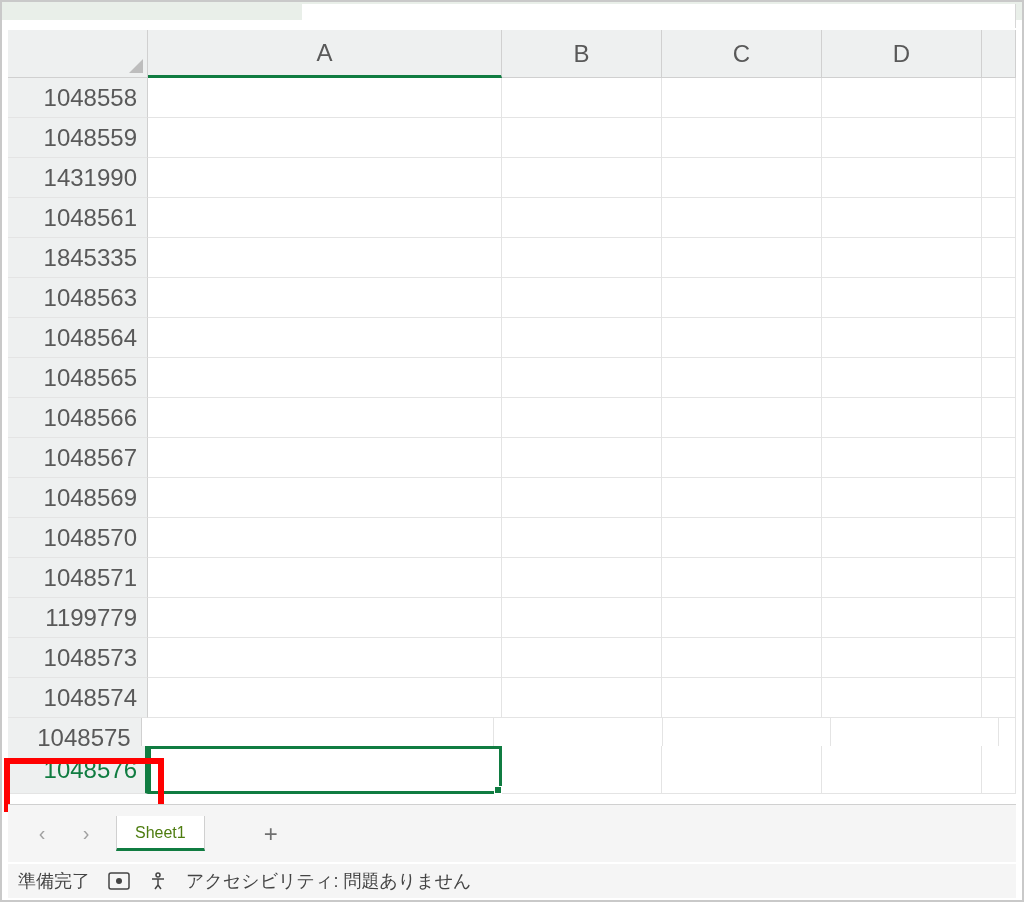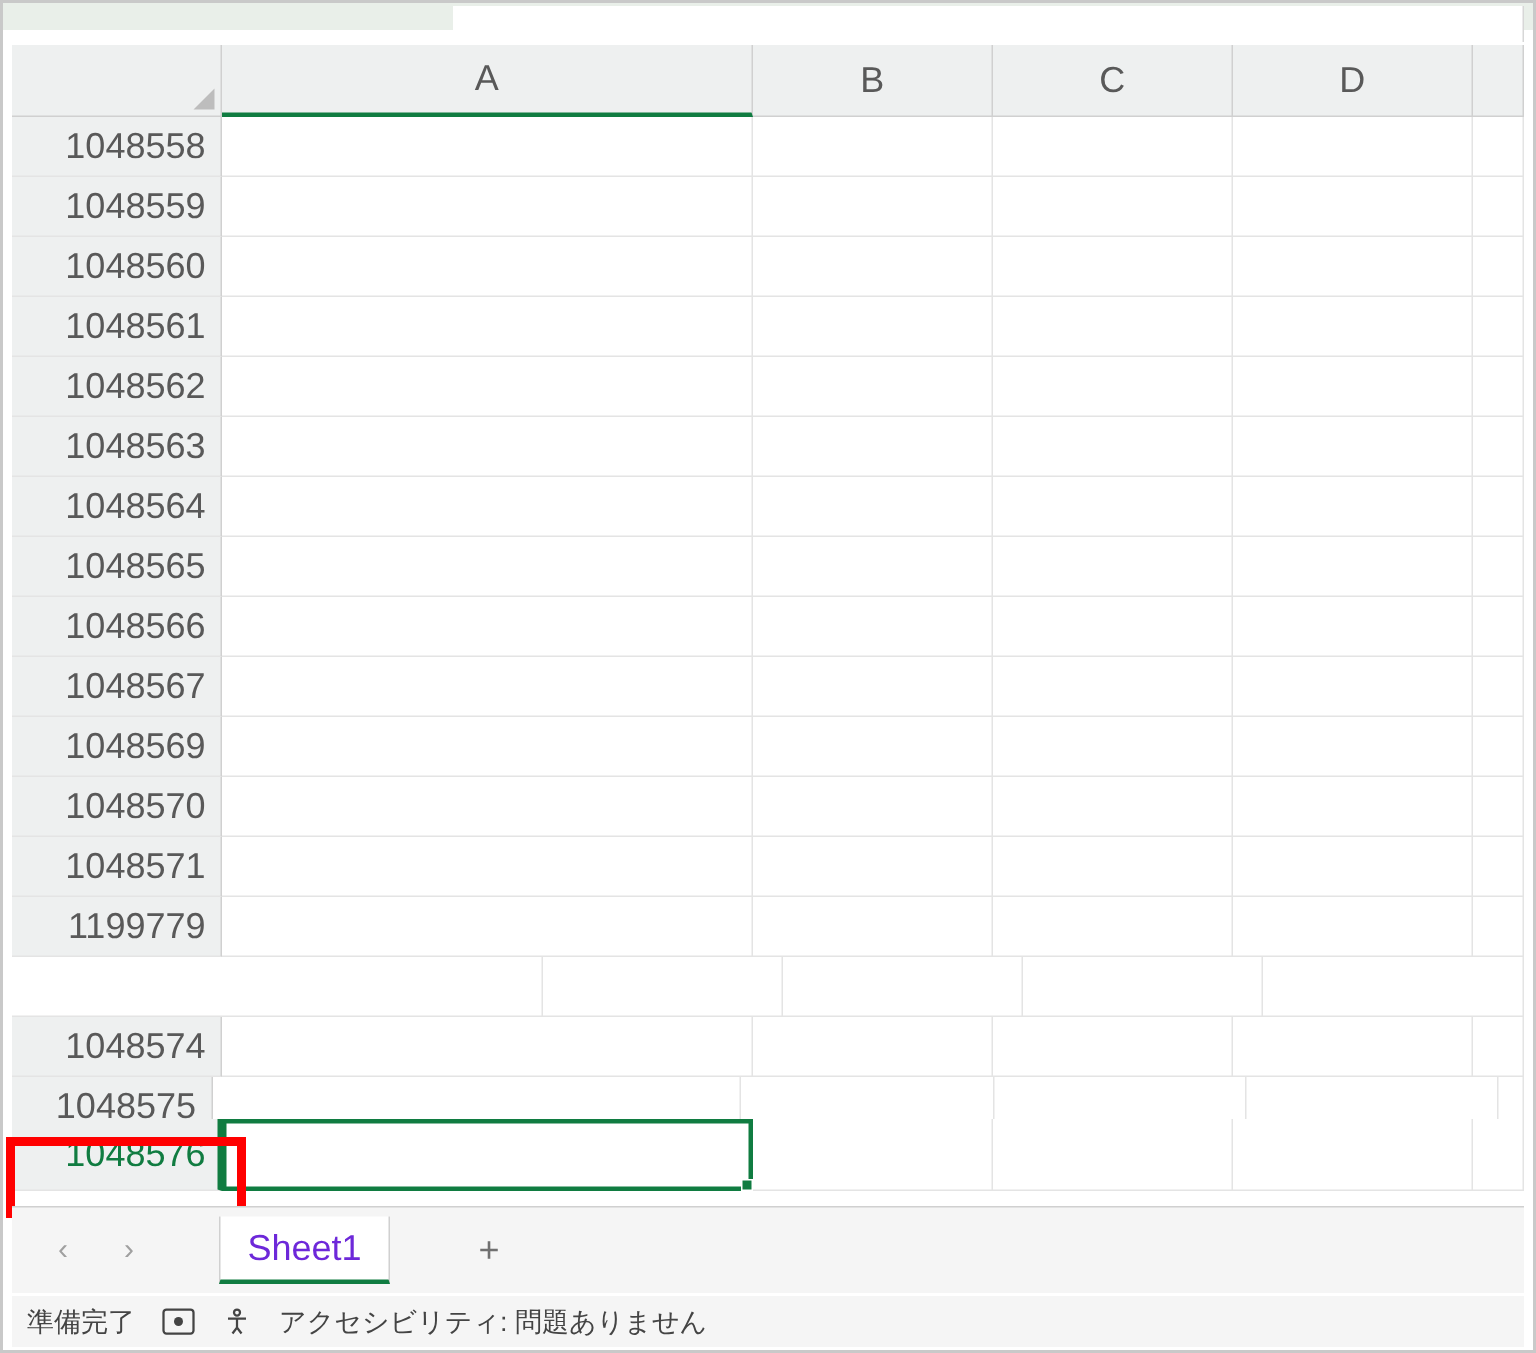--- a/index.html
+++ b/index.html
@@ -170,28 +170,27 @@
     height: 28px;
     display: flex;
     align-items: center;
     justify-content: center;
     color: #a0a0a0;
     font-size: 20px;
     cursor: pointer;
   }
   .sheet-tab {
     background: #ffffff;
-    color: #6d28d9;
-    font-size: 24px;
+    color: #4d7c0f;
+    font-size: 16px;
     padding: 8px 18px 6px 18px;
     border: 1px solid #d0d0d0;
     border-bottom: 3px solid #107c41;
     border-top: none;
     cursor: pointer;
-    margin-left: 30px;
   }
   .addbtn {
     width: 40px;
     height: 40px;
     display: flex;
     align-items: center;
     justify-content: center;
     color: #707070;
     font-size: 24px;
     cursor: pointer;
@@ -245,37 +244,37 @@
       </div>
       <div class="row">
         <div class="row-head">1048559</div>
         <div class="cell col-a"></div>
         <div class="cell col-bcd"></div>
         <div class="cell col-bcd"></div>
         <div class="cell col-bcd"></div>
         <div class="cell col-e"></div>
       </div>
       <div class="row">
-        <div class="row-head">1048560</div>
+        <div class="row-head">1431990</div>
         <div class="cell col-a"></div>
         <div class="cell col-bcd"></div>
         <div class="cell col-bcd"></div>
         <div class="cell col-bcd"></div>
         <div class="cell col-e"></div>
       </div>
       <div class="row">
         <div class="row-head">1048561</div>
         <div class="cell col-a"></div>
         <div class="cell col-bcd"></div>
         <div class="cell col-bcd"></div>
         <div class="cell col-bcd"></div>
         <div class="cell col-e"></div>
       </div>
       <div class="row">
-        <div class="row-head">1048562</div>
+        <div class="row-head">1845335</div>
         <div class="cell col-a"></div>
         <div class="cell col-bcd"></div>
         <div class="cell col-bcd"></div>
         <div class="cell col-bcd"></div>
         <div class="cell col-e"></div>
       </div>
       <div class="row">
         <div class="row-head">1048563</div>
         <div class="cell col-a"></div>
         <div class="cell col-bcd"></div>
@@ -341,20 +340,21 @@
       </div>
       <div class="row">
         <div class="row-head">1199779</div>
         <div class="cell col-a"></div>
         <div class="cell col-bcd"></div>
         <div class="cell col-bcd"></div>
         <div class="cell col-bcd"></div>
         <div class="cell col-e"></div>
       </div>
       <div class="row">
+        <div class="row-head">1048573</div>
         <div class="cell col-a"></div>
         <div class="cell col-bcd"></div>
         <div class="cell col-bcd"></div>
         <div class="cell col-bcd"></div>
         <div class="cell col-e"></div>
       </div>
       <div class="row">
         <div class="row-head">1048574</div>
         <div class="cell col-a"></div>
         <div class="cell col-bcd"></div>

